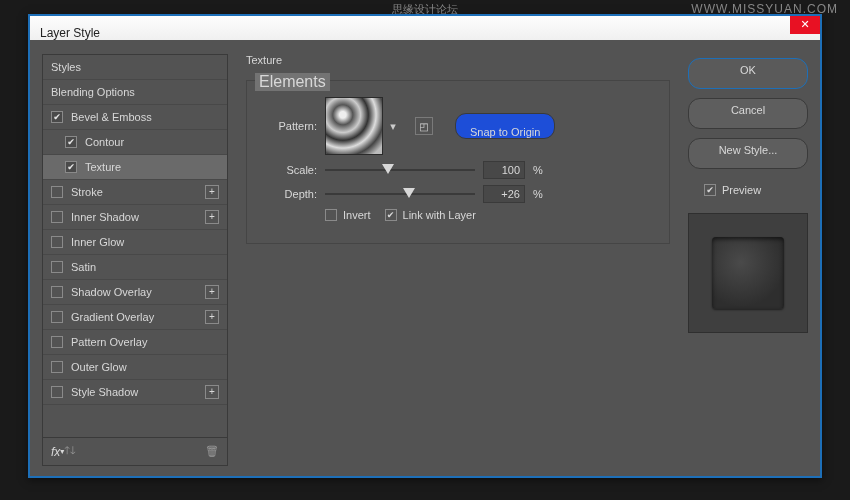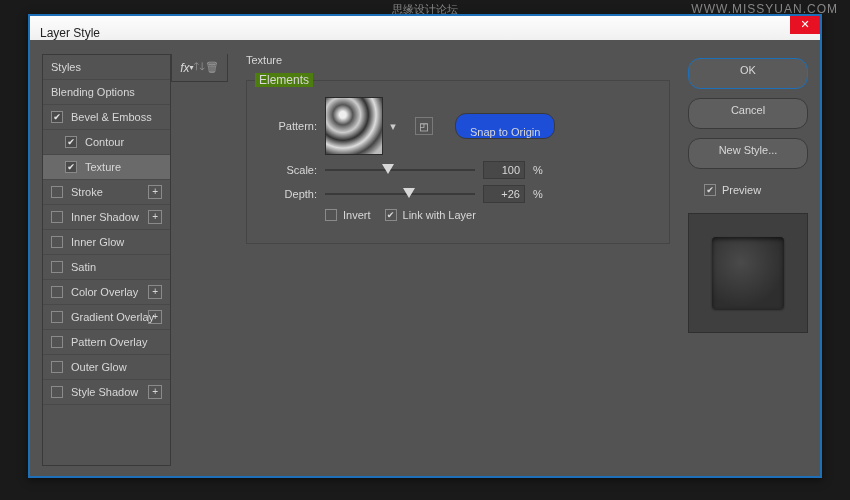--- a/index.html
+++ b/index.html
@@ -4,36 +4,36 @@
 <style>
 *{box-sizing:border-box;margin:0;padding:0;font-family:"Segoe UI",Tahoma,sans-serif;font-size:11px;color:#d8d8d8}
 body{background:#1a1a1a;width:850px;height:500px;overflow:hidden;position:relative}
 .watermark{position:absolute;top:2px;right:12px;color:#888;font-size:12px;letter-spacing:1px;z-index:0}
 .watermark2{position:absolute;top:2px;left:50%;transform:translateX(-50%);color:#888;font-size:11px;z-index:0}
 .dialog{position:absolute;top:14px;left:28px;width:794px;height:464px;background:#535353;border:2px solid #1d6fb8;box-shadow:0 2px 8px rgba(0,0,0,.5)}
 .titlebar{height:24px;background:linear-gradient(#fdfdfd,#f0f0f0);display:flex;align-items:flex-end;padding:0 4px;position:relative}
 .titlebar span{color:#222;font-size:12px;padding-left:6px}
 .close-btn{position:absolute;right:0;top:0;width:30px;height:18px;background:#e81123;color:#fff;text-align:center;line-height:16px;font-size:11px;cursor:pointer}
 .dlg-body{display:flex;padding:14px 12px 10px 12px;gap:12px;height:calc(100% - 24px)}
-.styles-col{width:186px;display:flex;}
+.styles-col{width:186px;display:flex;flex-direction:column}
 .styles-list{flex:1;border:1px solid #3a3a3a;background:#535353}
 .row{height:25px;display:flex;align-items:center;padding:0 8px;border-bottom:1px solid #484848;position:relative;cursor:pointer}
 .row.heading{background:#535353}
 .row.selected{background:#6a6a6a}
 .row .chk{width:12px;height:12px;border:1px solid #8a8a8a;margin-right:8px;display:inline-flex;align-items:center;justify-content:center;font-size:9px;color:#e8e8e8;background:#535353}
 .row .chk.on{background:#4a4a4a}
 .row .indent{width:14px;display:inline-block}
 .row .plus{position:absolute;right:8px;width:14px;height:14px;border:1px solid #8a8a8a;text-align:center;line-height:12px;font-size:10px}
 .footer{height:28px;border:1px solid #3a3a3a;border-top:none;display:flex;align-items:center;padding:0 8px;gap:0}
 .footer .fx{font-style:italic;font-size:12px}
 .footer .arrow{color:#9a9a9a;cursor:pointer}
 .footer .trash{margin-left:auto;color:#9a9a9a;cursor:pointer}
 .center-col{flex:1;padding:0 6px}
 .fieldset{border:1px solid #454545;padding:10px 14px 16px 14px;margin-top:14px;position:relative}
-.fieldset .legend{position:absolute;top:-8px;left:8px;background:#4d7c0f;padding:0 4px;font-size:12px}
+.fieldset .legend{position:absolute;top:-8px;left:8px;background:#737373;padding:0 4px;font-size:16px}
 .section-title{position:absolute;top:-22px;left:2px;font-size:11px}
 .form-row{display:flex;align-items:center;margin:6px 0;gap:8px}
 .label{width:56px;text-align:right}
 .pattern-thumb{width:58px;height:58px;border:1px solid #2a2a2a;background:radial-gradient(circle at 30% 30%,#eee 6%,#555 18%,#ccc 32%,#333 46%,#ddd 60%,#444 75%,#bbb 90%);position:relative}
 .pattern-wrap{display:flex;align-items:center;gap:4px}
 .pat-drop{width:12px;height:58px;display:flex;align-items:center;justify-content:center;color:#ccc;cursor:pointer}
 .new-preset{width:18px;height:18px;border:1px solid #7a7a7a;margin-left:8px;display:flex;align-items:center;justify-content:center;font-size:10px;cursor:pointer}
 .btn-snap{height:18px;padding:12px 14px;background:#1d4ed8;border:1px solid #3a3a3a;border-radius:11px;cursor:pointer;margin-left:14px}
 .slider{flex:1;height:14px;position:relative;max-width:150px}
 .slider .track{position:absolute;top:6px;left:0;right:0;height:2px;background:#3a3a3a}
@@ -95,21 +95,21 @@
           <div class="row">
             <span class="chk"></span>
             <span>Inner Glow</span>
           </div>
           <div class="row">
             <span class="chk"></span>
             <span>Satin</span>
           </div>
           <div class="row">
             <span class="chk"></span>
-            <span>Color Overlay</span>
+            <span>Shadow Overlay</span>
             <span class="plus">+</span>
           </div>
           <div class="row">
             <span class="chk"></span>
             <span>Gradient Overlay</span>
             <span class="plus">+</span>
           </div>
           <div class="row">
             <span class="chk"></span>
             <span>Pattern Overlay</span>

